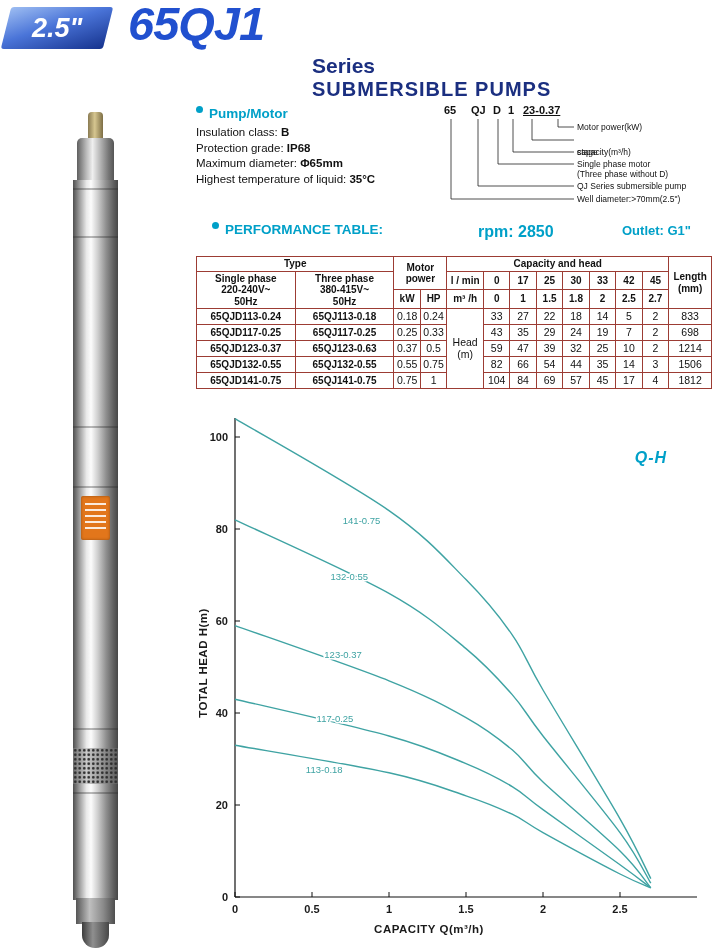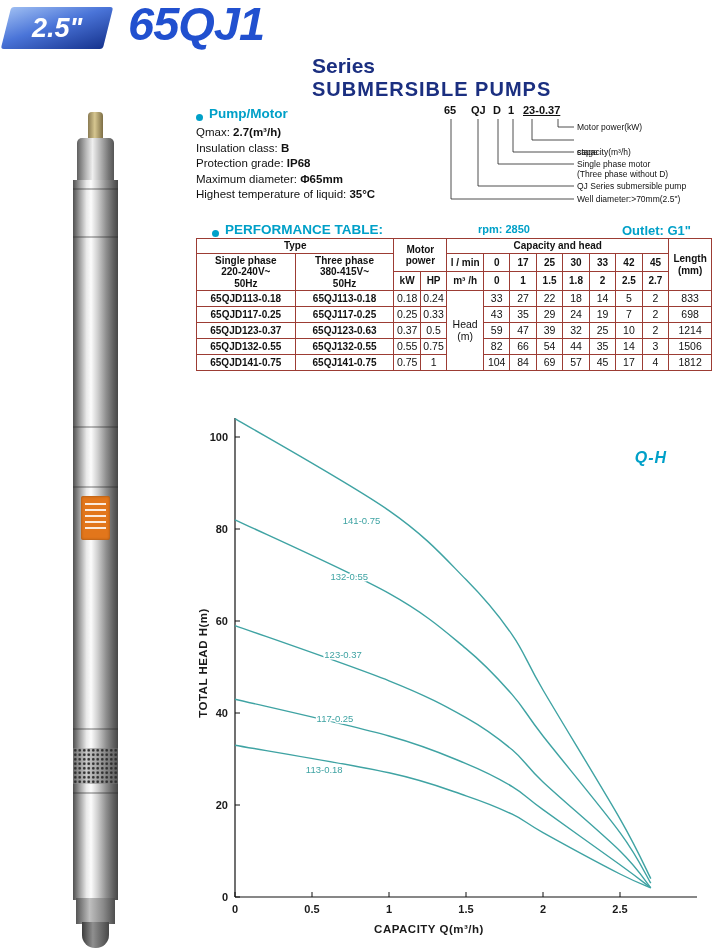--- a/index.html
+++ b/index.html
@@ -39,39 +39,39 @@
     background-image:radial-gradient(circle,#2e2e2e 1.1px,transparent 1.5px),
       linear-gradient(90deg,#6e6e6e,#c9c9c9 30%,#9d9d9d 60%,#5c5c5c);
     background-size:4.5px 4.5px,100% 100%;}
   .p-lower{position:absolute;left:26px;top:786px;width:39px;height:26px;
     background:linear-gradient(90deg,#555,#bfbfbf 35%,#8a8a8a 70%,#4e4e4e);}
   .p-tip{position:absolute;left:32px;top:810px;width:27px;height:26px;border-radius:0 0 13px 13px;
     background:linear-gradient(90deg,#3c3c3c,#8f8f8f 40%,#474747);}
 
   
   .pump-motor{position:absolute;left:196px;top:106px;width:245px;}
-  .section-heading{display:flex;align-items:flex-end;font-size:13.5px;font-weight:bold;color:var(--accent-cyan);margin-bottom:4px;}
+  .section-heading{display:flex;align-items:flex-start;font-size:13.5px;font-weight:bold;color:var(--accent-cyan);margin-bottom:4px;}
   .dot{width:7px;height:7px;border-radius:50%;background:var(--accent-cyan);display:inline-block;margin-right:6px;flex:0 0 auto;}
   .spec-line{font-size:11.5px;color:#111;line-height:15.5px;}
   .spec-line b{font-weight:bold;}
 
   
   .nomenclature{position:absolute;left:432px;top:100px;width:285px;height:112px;font-size:11px;}
   .nom-token{position:absolute;top:4px;font-weight:bold;color:#111;}
   .nom-label{position:absolute;left:145px;font-size:8.5px;color:#111;white-space:nowrap;line-height:9px;}
   .nom-svg{position:absolute;left:0;top:0;width:285px;height:112px;}
 
   
   .perf-heading-row{position:absolute;left:196px;top:222px;width:516px;height:18px;}
   .perf-heading{position:absolute;left:16px;top:0;}
-  .perf-rpm{position:absolute;left:282px;top:1px;font-size:11px;font-weight:bold;color:var(--accent-cyan);}
+  .perf-rpm{position:absolute;left:282px;top:1px;font-size:16px;font-weight:bold;color:var(--accent-cyan);}
   .perf-outlet{position:absolute;left:426px;top:1px;font-size:13px;font-weight:bold;color:var(--accent-cyan);}
 
   
-  .perf-table-wrap{position:absolute;left:196px;top:238px;width:517px;}
+  .perf-table-wrap{position:absolute;left:196px;top:256px;width:517px;}
   table{border-collapse:collapse;table-layout:fixed;width:516px;}
   th,td{border:1px solid var(--table-border);text-align:center;vertical-align:middle;
     font-size:10px;color:#111;padding:1px 0;line-height:11.5px;}
   th{font-weight:bold;}
   td{font-size:10.5px;font-weight:normal;}
   td.model{font-size:10px;font-weight:bold;}
   .pre{white-space:pre-line;}
   tbody td{height:16px;}
 
   
@@ -112,21 +112,20 @@
     <div class="p-lower"></div>
     <div class="p-tip"></div>
   </div>
 
   <section class="pump-motor">
     <div class="section-heading">
       <span class="dot"></span>
       <span>Pump/Motor</span>
     </div>
     <div id="spec-list">
-        <div class="spec-line"><span>Qmax: </span><b>2.7(m³/h)</b></div>
         <div class="spec-line"><span>Insulation class: </span><b>B</b></div>
         <div class="spec-line"><span>Protection grade: </span><b>IP68</b></div>
         <div class="spec-line"><span>Maximum diameter: </span><b>Φ65mm</b></div>
         <div class="spec-line"><span>Highest temperature of liquid: </span><b>35°C</b></div>
       </div>
   </section>
 
   <div class="nomenclature">
     <svg class="nom-svg" id="nom-svg">
         <path d="M126 19 V27 H142" fill="none" stroke="#222" stroke-width="0.8"></path>
@@ -213,21 +212,21 @@
             <th>1</th>
             <th>1.5</th>
             <th>1.8</th>
             <th>2</th>
             <th>2.5</th>
             <th>2.7</th>
           </tr>
       </thead>
       <tbody id="perf-tbody">
           <tr>
-            <td class="model">65QJD113-0.18</td>
+            <td class="model">65QJD113-0.24</td>
             <td class="model">65QJ113-0.18</td>
             <td>0.18</td>
             <td>0.24</td>
             <td class="pre" rowspan="5">Head
 (m)</td>
             <td>33</td>
             <td>27</td>
             <td>22</td>
             <td>18</td>
             <td>14</td>

